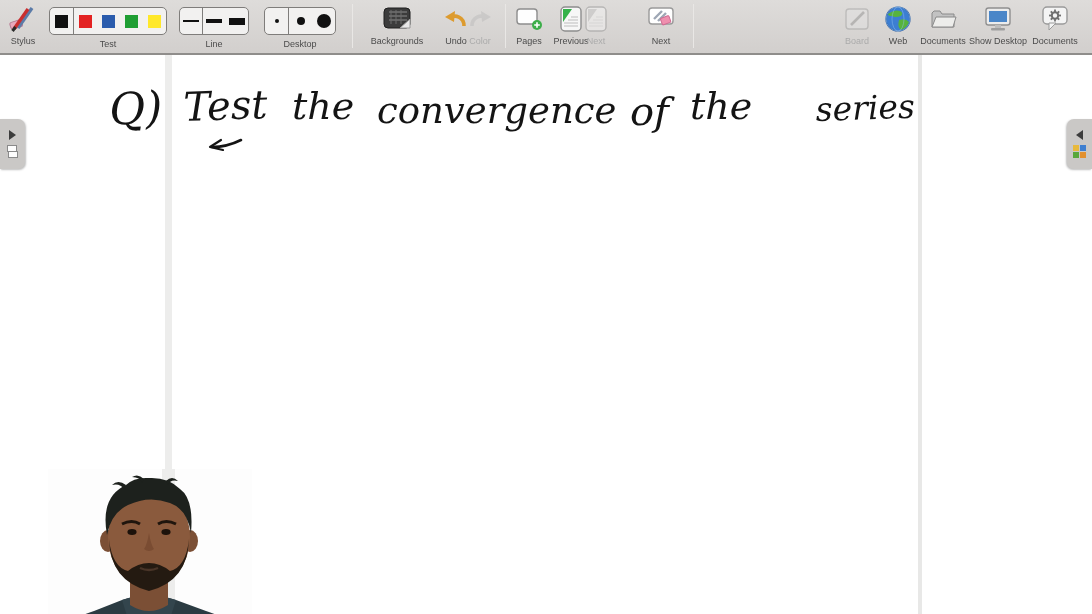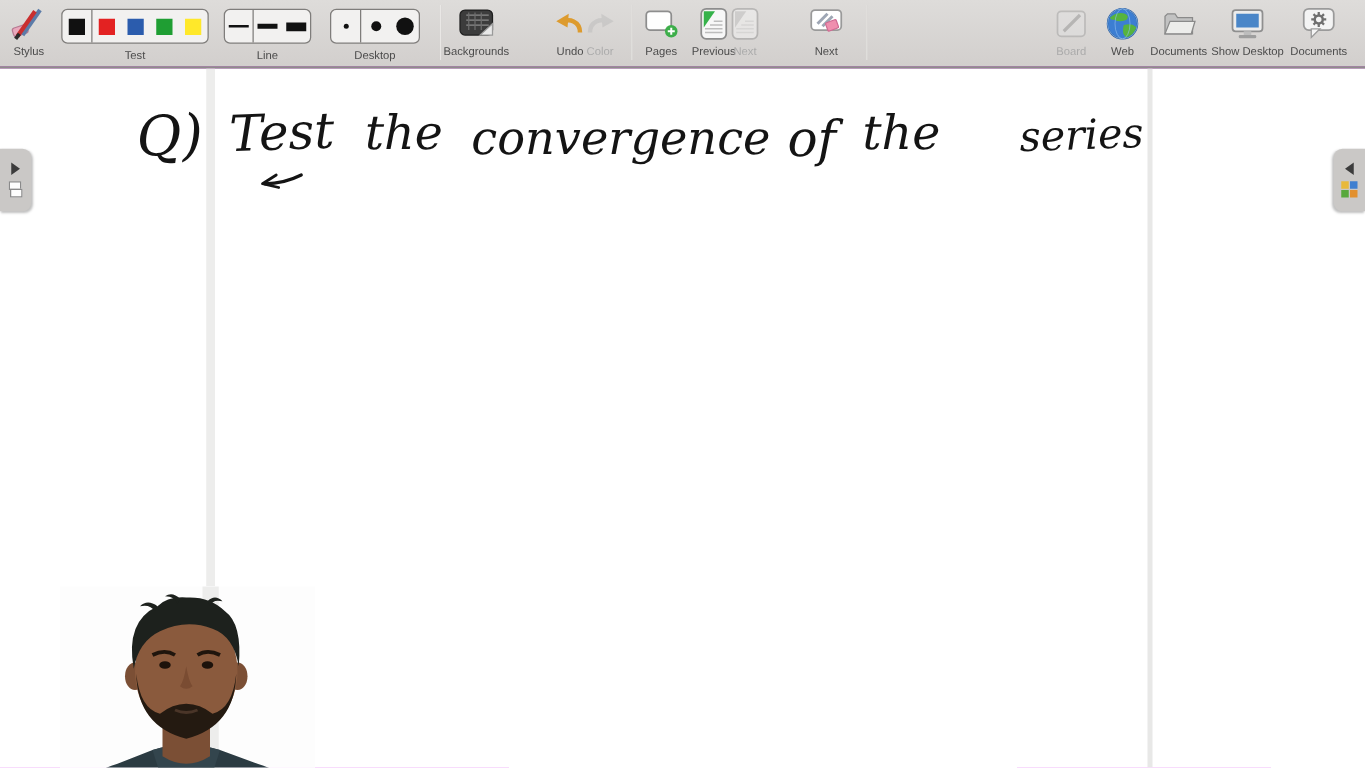--- a/index.html
+++ b/index.html
@@ -113,21 +113,21 @@
           </div>
         <div class="tb-cell">
             <span class="dot-sample" style="width:14px;height:14px;"></span>
           </div>
       </div>
       <div class="group-label">Desktop</div>
     </div>
 
     <div class="tb-sep" style="left:352px;"></div>
 
-    <div class="tb-item" style="left:353px;width:56px;">
+    <div class="tb-item" style="left:369px;width:56px;">
       <div class="tb-icon">
         <svg width="30" height="26" viewBox="0 0 30 26">
           <rect x="2" y="2" width="26" height="20" rx="4" fill="#3c3c3c" stroke="#1f1f1f"></rect>
           <path d="M7 6 H25 M7 10 H25 M7 14 H25" stroke="#8b8b8b" stroke-width="1"></path>
           <path d="M9 4 V18 M14 4 V18 M19 4 V18" stroke="#6d6d6d" stroke-width="1"></path>
           <polygon points="28,22 18,22 28,13" fill="#e8e8e8" stroke="#9a9a9a"></polygon>
         </svg>
       </div>
       <div class="tb-label">Backgrounds</div>
     </div>

